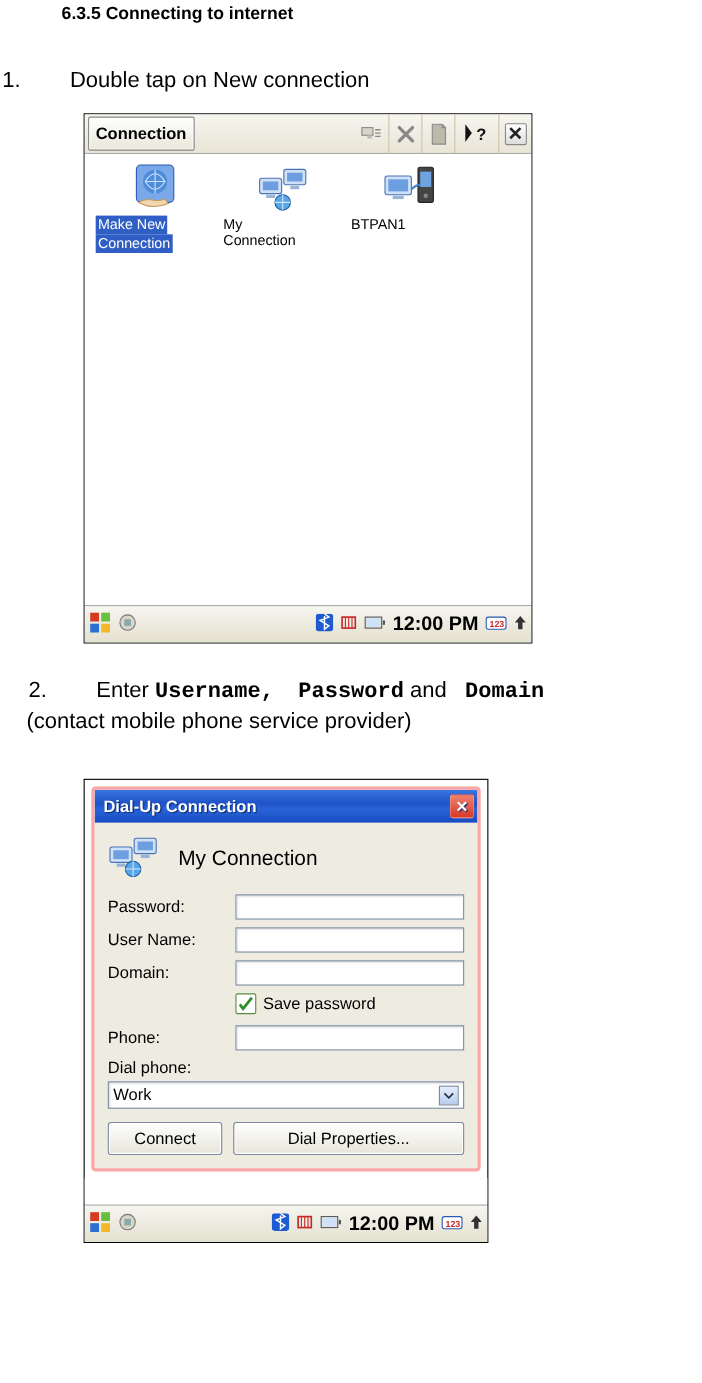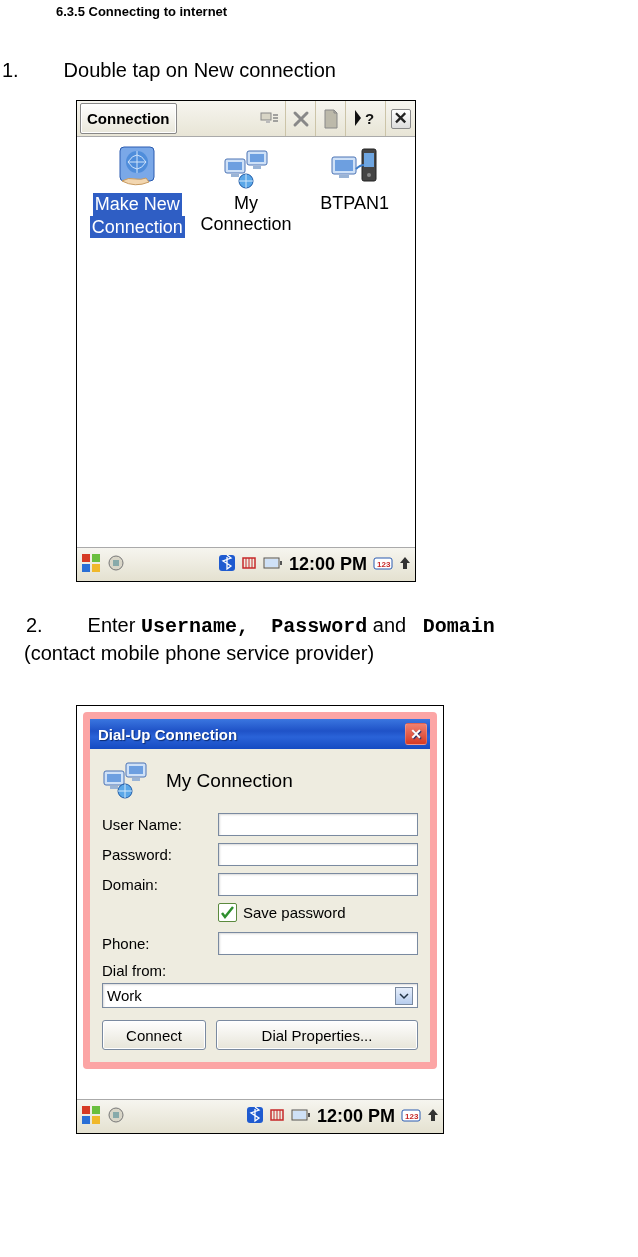--- a/index.html
+++ b/index.html
@@ -8,21 +8,21 @@
     padding: 0;
     font-family: Arial, Helvetica, sans-serif;
     background: #fff;
     color: #000;
     width: 638px;
   }
   .page {
     padding: 4px 0 20px 0;
   }
   .section-title {
-    font-size: 13px;
+    font-size: 16px;
     font-weight: bold;
     margin: 0 0 38px 56px;
   }
   .step {
     font-size: 20px;
     margin: 0 0 16px 0;
     line-height: 1.35;
   }
   .step-line {
     display: block;
@@ -30,21 +30,21 @@
   }
   .step-num { display:inline-block; width: 58px; padding-left: 2px;}
   .mono-bold { font-family: "Courier New", monospace; font-weight: bold; }
   .justify { text-align: justify; text-justify: inter-word;}
   .screenshot {
     margin: 0 0 30px 76px;
     border: 1px solid #000;
     background: #fff;
   }
   
-  .ss1 { width: 340px; }
+  .ss1 { width: 408px; }
   .ss1-toolbar {
     height: 36px;
     display: flex;
     align-items: stretch;
     background: linear-gradient(#f6f5ef,#e8e5d6);
     border-bottom: 1px solid #aaa;
   }
   .ss1-title-btn {
     margin: 2px 0 2px 3px;
     border: 1px solid #888;
@@ -76,21 +76,21 @@
   .tb-btn svg { display:block; }
   .x-btn { font-weight:bold; font-size:17px; color:#222; border:1px solid #888; width:20px; height:20px; display:flex;align-items:center;justify-content:center;border-radius:2px;background:linear-gradient(#fff,#ddd);}
   .ss1-body {
     height: 410px;
     background: #fff;
     padding: 8px 10px;
     display:flex;
     gap: 8px;
     align-items:flex-start;
   }
-  .conn-item { width: 108px; text-align:center; font-size:18px; }
+  .conn-item { width: 108px; text-align:left; font-size:13px; }
   .conn-item .icon48 { width:50px;height:44px; margin: 0 auto 4px;}
   .sel-label {
     display:inline-block; background:#2f5ec4; color:#fff; padding:1px 2px;
     line-height:1.15;
   }
   .ss1-task {
     height: 34px;
     background: linear-gradient(#f6f5ef,#e4e1d0);
     border-top: 1px solid #aaa;
     display:flex;
@@ -98,21 +98,21 @@
     padding: 0 4px;
     gap:6px;
     font-size:12px;
   }
   .ss1-task .spacer{flex:1;}
   .time-text{font-weight:bold; font-size:18px;}
   
   .ss2 { width: 368px; margin-left:76px; margin-bottom:0;}
   .ss2-win {
     margin: 6px;
-    border: 7px solid #fca5a5;
+    border: 3px solid #fca5a5;
     border-radius: 4px;
     overflow:hidden;
     box-shadow: 0 0 0 1px #b8cde8 inset;
   }
   .ss2-titlebar {
     height: 30px;
     background: linear-gradient(#3a76e0,#1f52c7 40%, #2a63d8 60%, #154bc2);
     display:flex; align-items:center; padding:0 3px 0 8px;
     color:#fff; font-weight:bold; font-size:15px;
     text-shadow: 1px 1px 1px #0a2a70;
@@ -337,44 +337,44 @@
                 <rect x="24" y="4" width="20" height="14" rx="2" fill="#cfe1f7" stroke="#4a72b4"></rect>
                 <rect x="27" y="7" width="14" height="8" fill="#6d9fe0"></rect>
                 <rect x="30" y="19" width="8" height="3" fill="#9ab4d6"></rect>
                 <circle cx="23" cy="32" r="7" fill="#5aa7e8" stroke="#1f5aa6"></circle>
                 <path d="M23 25 v14 M16 32 h14" stroke="#cfe7fb"></path>
               </svg>
           </span>
           <span class="myconn-name">My Connection</span>
         </div>
         <div class="field-row">
+          <label>Password:</label>
+          <div class="text-input"></div>
+        </div>
+        <div class="field-row">
           <label>User Name:</label>
-          <div class="text-input"></div>
-        </div>
-        <div class="field-row">
-          <label>Password:</label>
           <div class="text-input"></div>
         </div>
         <div class="field-row">
           <label>Domain:</label>
           <div class="text-input"></div>
         </div>
         <div class="chk-row">
           <div class="chk">
             <svg width="15" height="15" viewBox="0 0 15 15">
                 <path d="M2 8 l3 4 l8 -10" fill="none" stroke="#2f8f2f" stroke-width="2.5"></path>
               </svg>
           </div>
           <span>Save password</span>
         </div>
         <div class="field-row">
           <label>Phone:</label>
           <div class="text-input"></div>
         </div>
-        <div class="dialfrom-label">Dial from:</div>
+        <div class="dialfrom-label">Dial phone:</div>
         <div class="dropdown">
           <span>Work</span>
           <span class="dd-btn">
               <svg width="10" height="10" viewBox="0 0 10 10">
                 <path d="M1 3 l4 4 l4 -4" fill="none" stroke="#234" stroke-width="1.5"></path>
               </svg>
             </span>
         </div>
         <div class="btn-row">
           <div class="w-btn connect underline-first">Connect</div>

